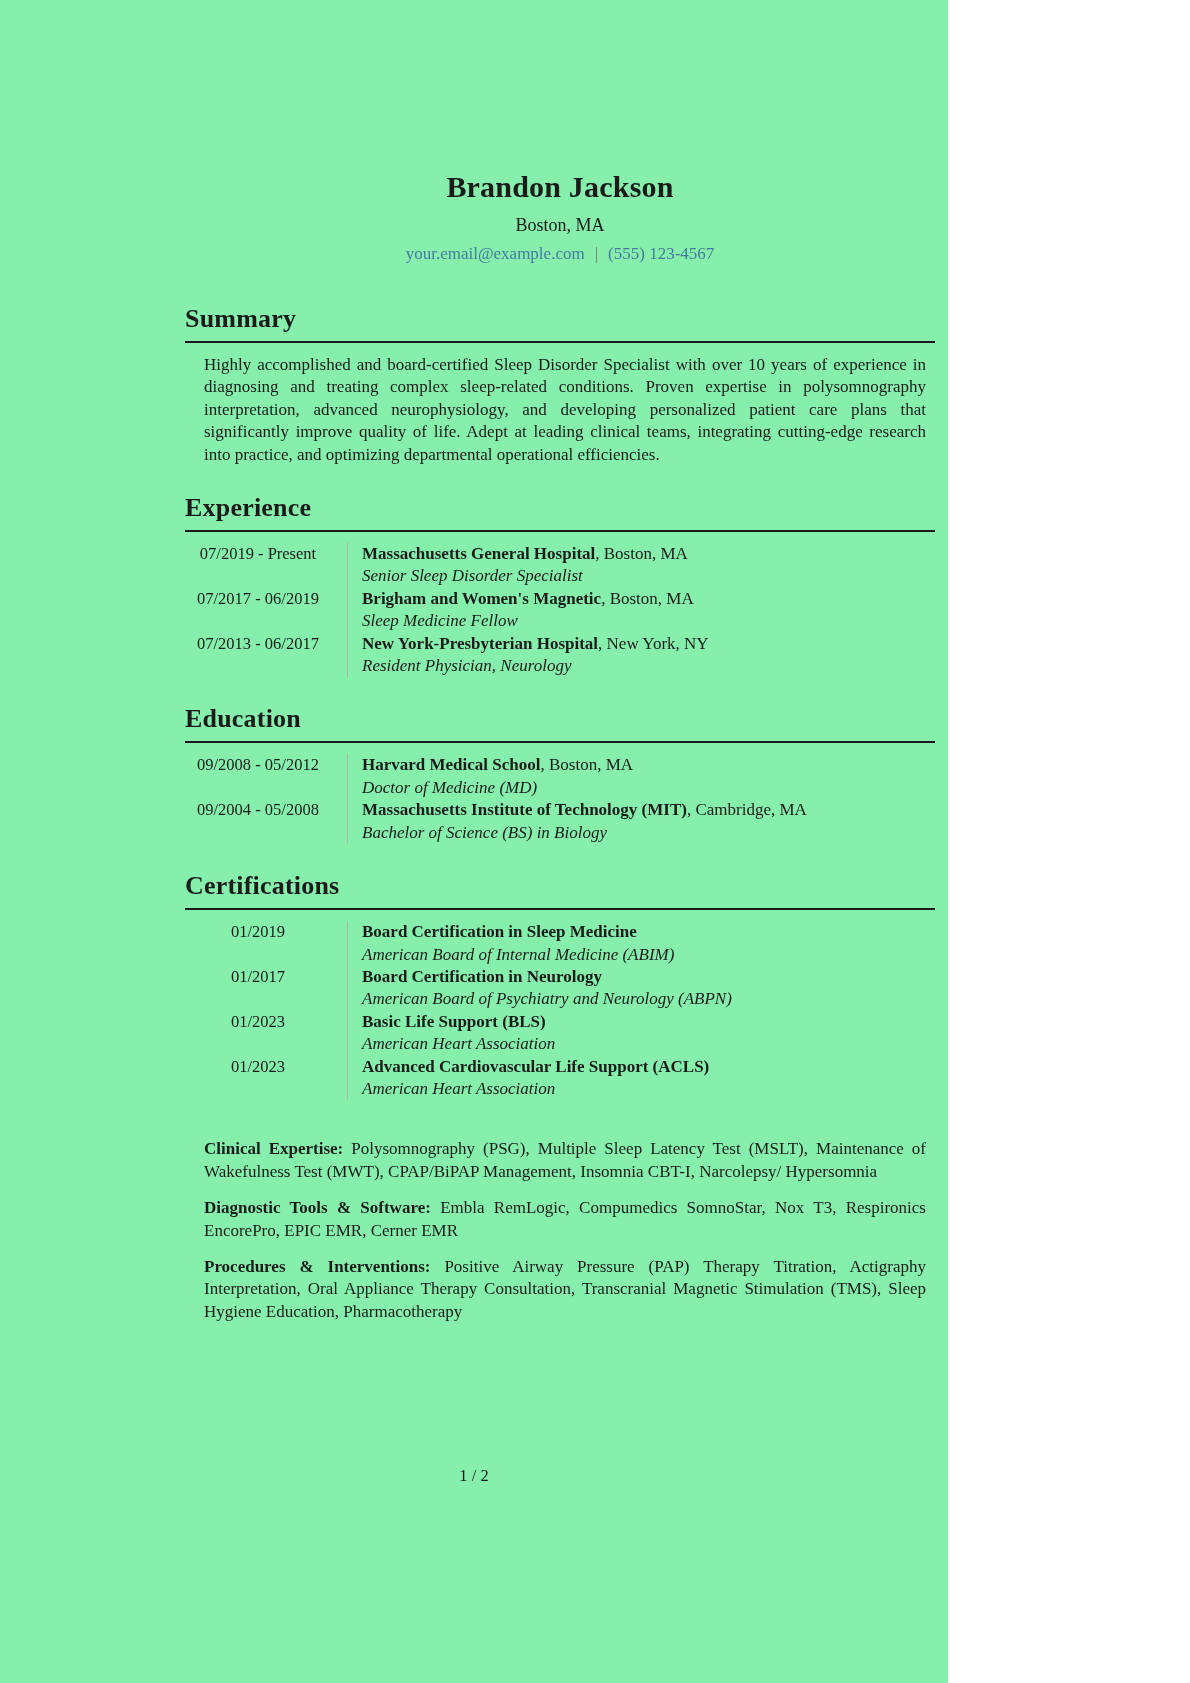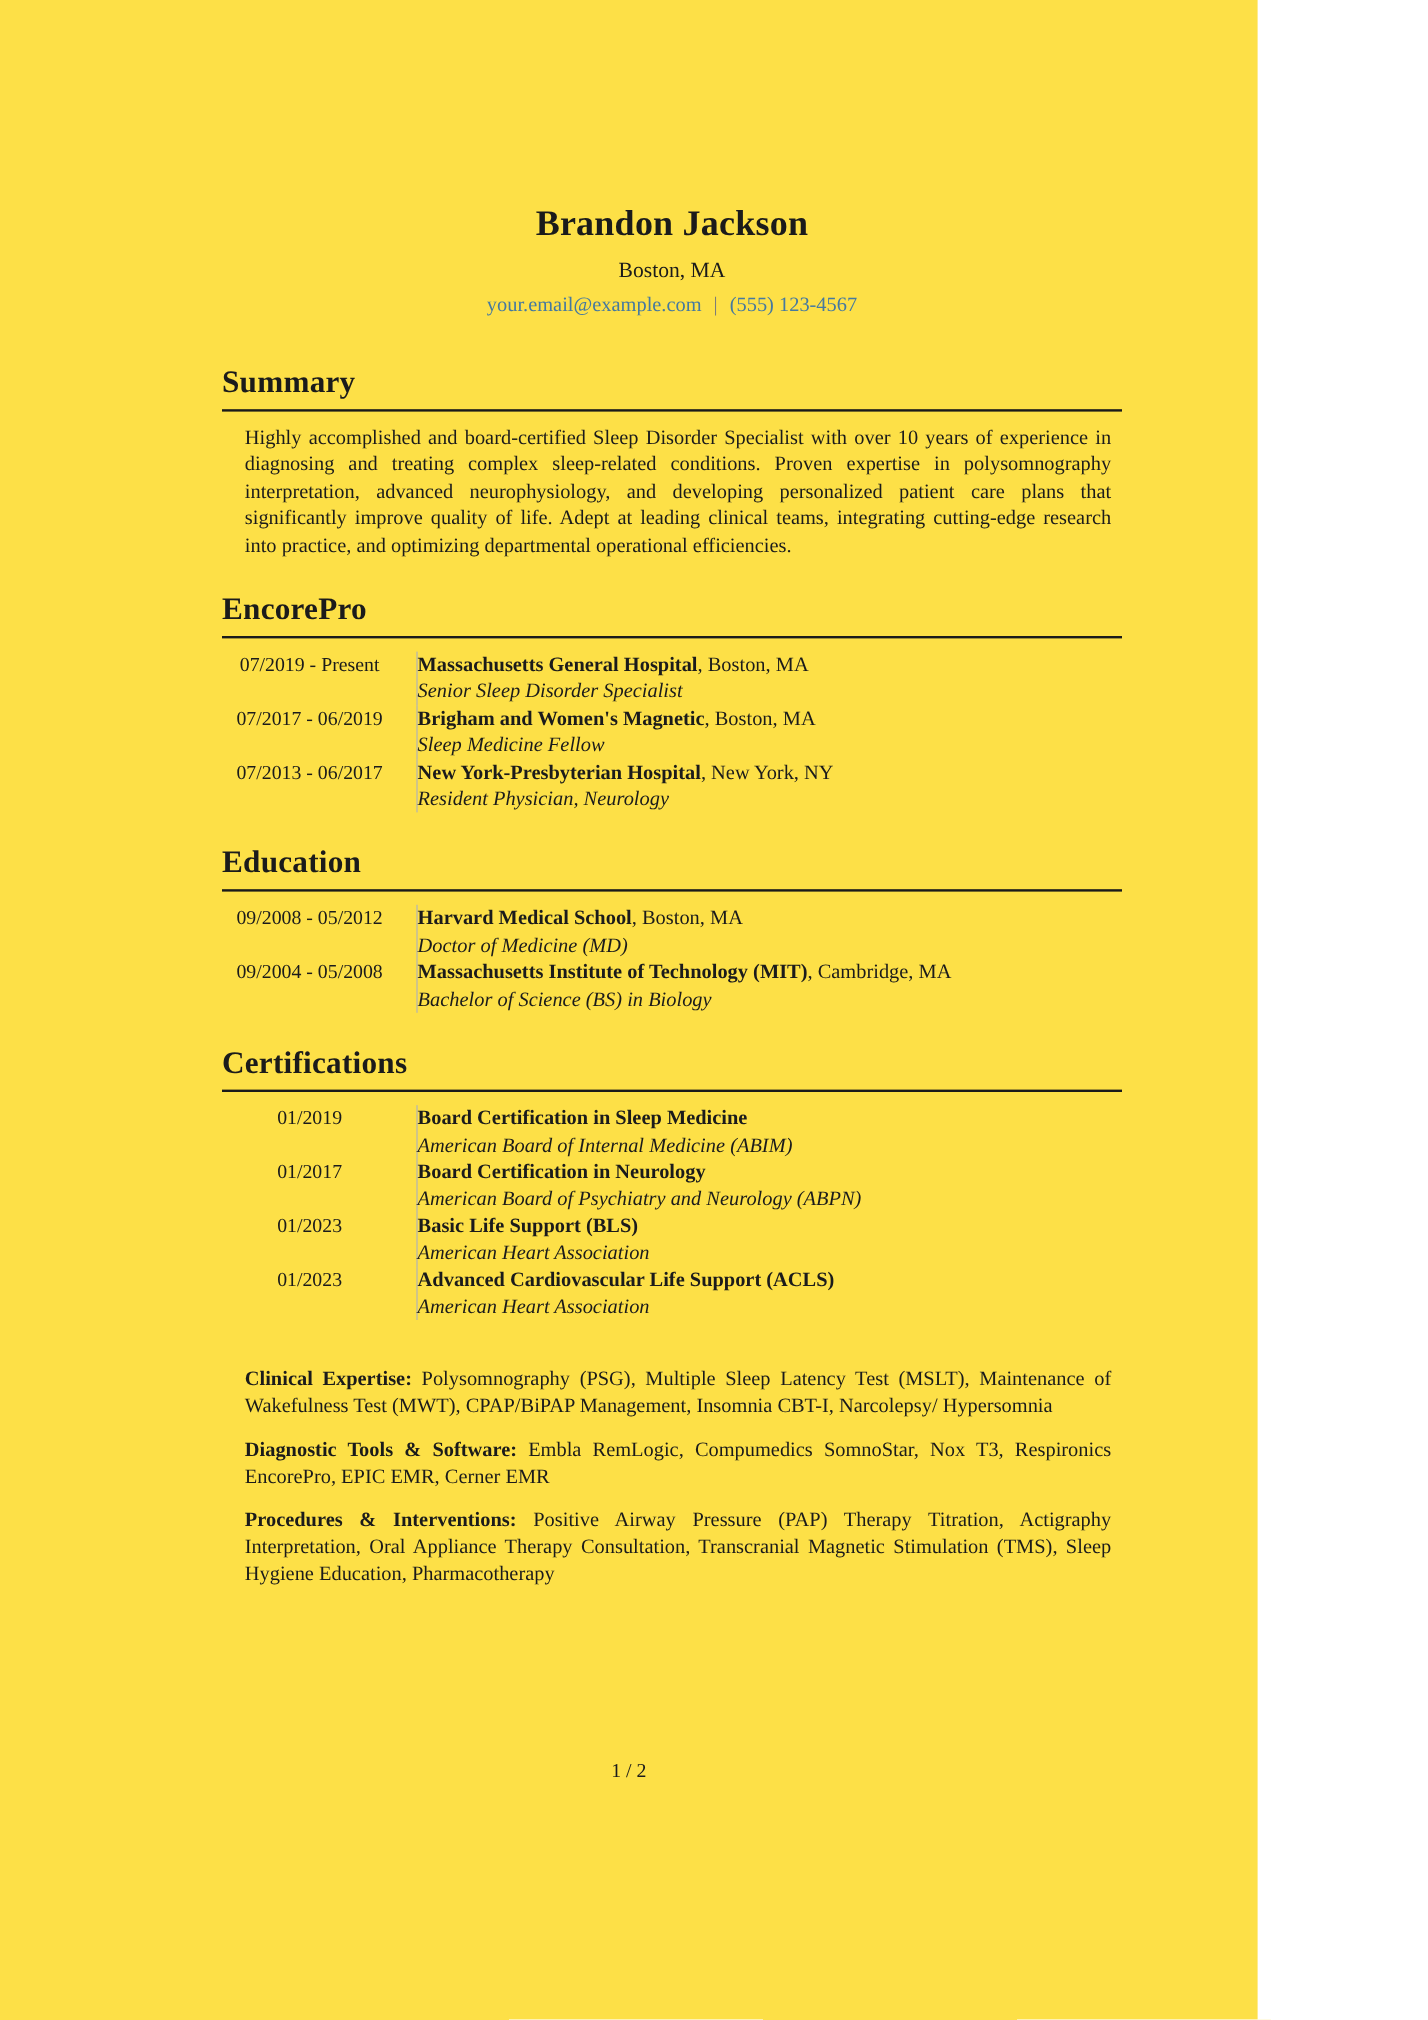--- a/index.html
+++ b/index.html
@@ -1,21 +1,21 @@
 <!DOCTYPE html>
 <html style="--link: #4579a0; --rule: #1a1a1a; --divider: #b3b3b3;"><head>
 <meta charset="utf-8">
 <style>
   * { margin: 0; padding: 0; box-sizing: border-box; }
   html, body { background: #ffffff; }
   .page {
     position: relative;
-    width: 1048px;
+    width: 948px;
     height: 1683px;
-    background: #fde047;
+    background: #86efac;
     font-family: "Liberation Serif", "DejaVu Serif", serif;
     color: #1b1b1b;
     overflow: hidden;
   }
   .content { width: 750px; margin: 0 auto 0 185px; }
   
   .header { padding-top: 170px; text-align: center; }
   .name { font-size: 30px; font-weight: 700; letter-spacing: 0.2px; }
   .location { margin-top: 11px; font-size: 18px; }
   .contact { margin-top: 8px; font-size: 17px; }
@@ -47,20 +47,21 @@
     flex: 0 0 162px;
     text-align: center;
     padding-right: 16px;
     font-size: 16.5px;
     line-height: 22.4px;
     white-space: nowrap;
   }
   .entry-detail {
     flex: 1;
     border-left: 1px solid var(--divider, #b3b3b3);
+    padding-left: 14px;
     font-size: 17px;
     line-height: 22.4px;
   }
   .entry-org { font-weight: 700; }
   .entry-role { font-style: italic; }
   
   .skill-label { font-weight: 700; }
   
   .footer {
     position: absolute;
@@ -86,21 +87,21 @@
     </div>
 
     <div class="section first">
       <div class="section-heading">Summary</div>
       <div class="section-body summary-extra">
         <p class="para">Highly accomplished and board-certified Sleep Disorder Specialist with over 10 years of experience in diagnosing and treating complex sleep-related conditions. Proven expertise in polysomnography interpretation, advanced neurophysiology, and developing personalized patient care plans that significantly improve quality of life. Adept at leading clinical teams, integrating cutting-edge research into practice, and optimizing departmental operational efficiencies.</p>
       </div>
     </div>
 
     <div class="section">
-      <div class="section-heading">EncorePro</div>
+      <div class="section-heading">Experience</div>
       <div class="entries">
         <div class="entry">
           <div class="entry-dates">07/2019 - Present</div>
           <div class="entry-detail">
             <div><span class="entry-org">Massachusetts General Hospital</span><span>, Boston, MA</span></div>
             <div class="entry-role">Senior Sleep Disorder Specialist</div>
           </div>
         </div>
         <div class="entry">
           <div class="entry-dates">07/2017 - 06/2019</div>

